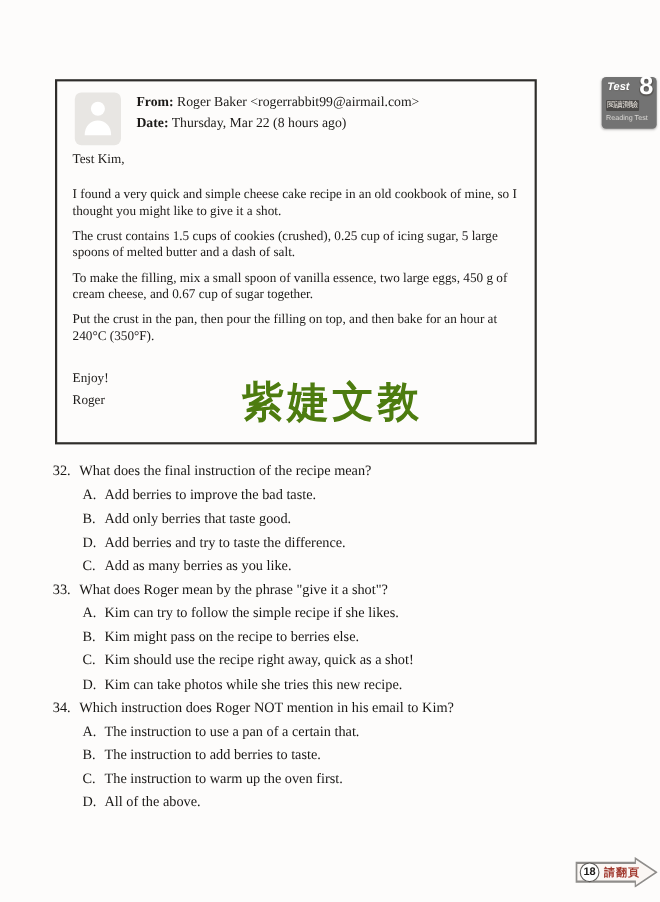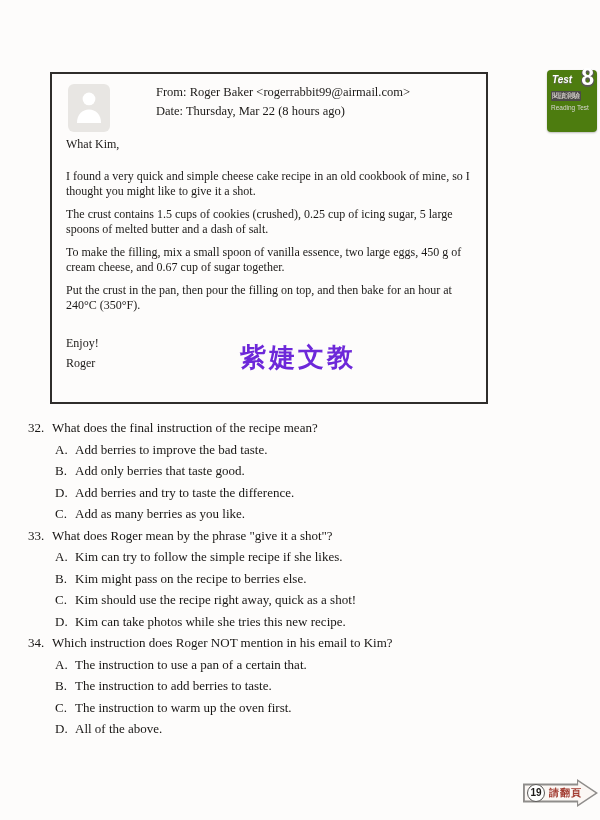--- a/index.html
+++ b/index.html
@@ -24,44 +24,44 @@
   .email-header { display: flex; align-items: flex-start; margin-bottom: 2px; }
   .avatar {
     width: 42px; height: 48px; flex: none;
     background: #e8e6e3; border-radius: 6px;
     margin: 2px 14px 0 4px;
     display: flex; align-items: center; justify-content: center;
     overflow: hidden;
   }
   .avatar svg { width: 34px; height: 40px; }
   .header-lines { font-size: 12.5px; line-height: 19px; padding-top: 1px; }
-  .hline b { font-weight: normal; margin-left: 32px; }
+  .hline b { font-weight: bold; }
 
   .email-body { font-size: 12px; line-height: 15.5px; }
   .greeting  { margin: 5px 2px 16px 2px; }
   .para      { margin: 0 2px 7px 2px; }
   .closing   { margin: 22px 2px 0 2px; }
   .signature { margin: 5px 2px 0 2px; }
 
   
   .watermark {
-    position: absolute; left: 240px; top: 340px;
-    font-size: 26px; font-weight: bold;
+    position: absolute; left: 220px; top: 340px;
+    font-size: 38px; font-weight: bold;
     letter-spacing: 3px;
-    color: #6d28d9;
+    color: #4d7c0f;
     z-index: 3;
     white-space: nowrap;
     pointer-events: none;
   }
 
   
   .test-badge {
     position: absolute; left: 547px; top: 70px;
-    width: 50px; height: 62px;
-    background: #4d7c0f;
+    width: 50px; height: 47px;
+    background: #737373;
     border-radius: 4px;
     box-shadow: 0 1px 2px rgba(0,0,0,.25);
     z-index: 2;
   }
   .test-badge .test-word {
     position: absolute; left: 5px; top: 4px;
     font-family: "Liberation Sans", sans-serif;
     font-style: italic; font-weight: bold;
     font-size: 10px; color: #ffffff;
     text-shadow: 0 1px 1px #6d6b69;
@@ -84,21 +84,21 @@
   .test-badge .badge-sub {
     position: absolute; left: 4px; top: 34px;
     font-family: "Liberation Sans", sans-serif;
     font-size: 6.5px; color: #d9d7d4;
     white-space: nowrap;
   }
 
   
   .questions {
     position: absolute; left: 0; top: 417px;
-    width: 600px; padding-left: 28px; box-sizing: border-box;
+    width: 600px; padding-left: 48px; box-sizing: border-box;
     font-size: 13px; color: #181614;
   }
   .q-head, .option { line-height: 21.5px; white-space: nowrap; }
   .q-num { display: inline-block; width: 24px; }
   .option { margin-left: 27px; }
   .opt-letter { display: inline-block; width: 20px; }
 
   
   .page-arrow {
     position: absolute; left: 523px; top: 779px;
@@ -147,21 +147,21 @@
           <path d="M3.5 26c0-6 3.8-9.5 8.5-9.5s8.5 3.5 8.5 9.5z" fill="#ffffff"></path>
         </svg>
       </span>
     </div>
     <div class="header-lines">
       <div class="hline"><b>From:</b> <span>Roger Baker &lt;rogerrabbit99@airmail.com&gt;</span></div>
       <div class="hline"><b>Date:</b> <span>Thursday, Mar 22 (8 hours ago)</span></div>
     </div>
   </div>
   <div class="email-body">
-    <div class="greeting">What Kim,</div>
+    <div class="greeting">Test Kim,</div>
     <p class="para">I found a very quick and simple cheese cake recipe in an old cookbook of mine, so I thought you might like to give it a shot.</p>
     <p class="para">The crust contains 1.5 cups of cookies (crushed), 0.25 cup of icing sugar, 5 large spoons of melted butter and a dash of salt.</p>
     <p class="para">To make the filling, mix a small spoon of vanilla essence, two large eggs, 450 g of cream cheese, and 0.67 cup of sugar together.</p>
     <p class="para">Put the crust in the pan, then pour the filling on top, and then bake for an hour at 240°C (350°F).</p>
     <div class="closing">Enjoy!</div>
     <div class="signature">Roger</div>
   </div>
 </div>
 
 <div class="watermark">紫婕文教</div>
@@ -190,15 +190,15 @@
     <div class="option"><span class="opt-letter">B.</span><span>The instruction to add berries to taste.</span></div>
     <div class="option"><span class="opt-letter">C.</span><span>The instruction to warm up the oven first.</span></div>
     <div class="option"><span class="opt-letter">D.</span><span>All of the above.</span></div>
   </div>
 
 </div>
 
 <div class="page-arrow">
   <div class="arrow-outline"></div>
   <div class="arrow-fill"></div>
-  <div class="page-num-circle">19</div>
+  <div class="page-num-circle">18</div>
   <div class="turn-label">請翻頁</div>
 </div>
 
 </body></html>

